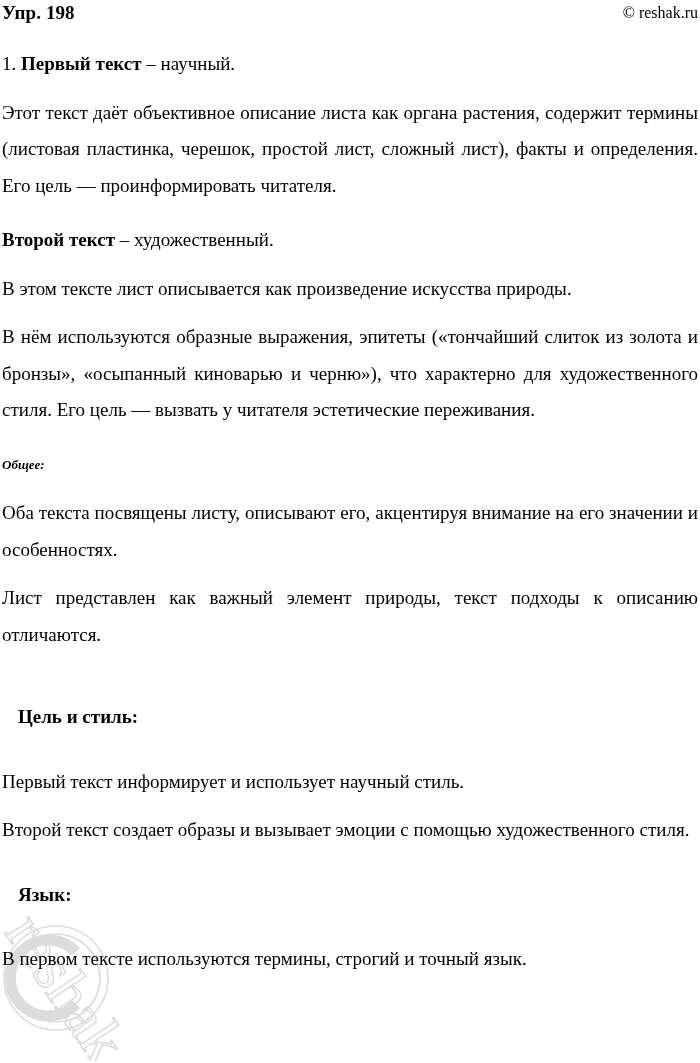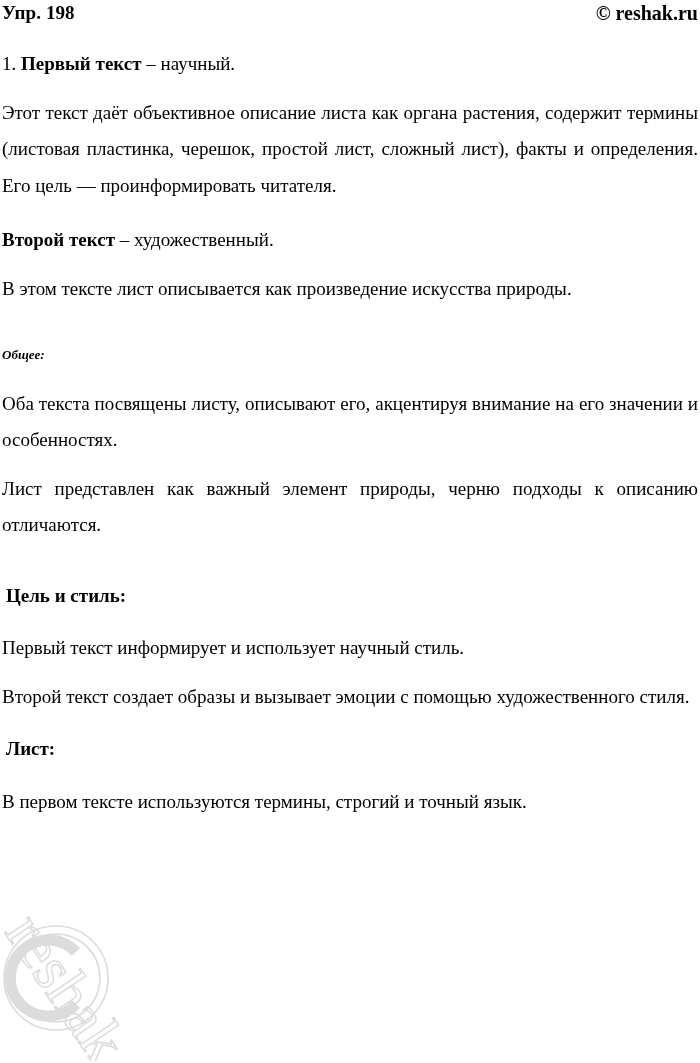--- a/index.html
+++ b/index.html
@@ -47,22 +47,22 @@
     padding: 2px 2px 0 2px;
     box-sizing: border-box;
   }
   .doc-title {
     font-size: 19px;
     font-weight: bold;
     line-height: 22px;
     letter-spacing: 0.1px;
   }
   .copyright {
-    font-size: 20px;
-    font-weight: bold;
+    font-size: 16px;
+    font-weight: normal;
     line-height: 22px;
   }
 
   
   .content {
     width: 700px;
     box-sizing: border-box;
     padding: 0 2px 0 2px;
   }
 
@@ -84,21 +84,21 @@
 
   b.strong { font-weight: bold; }
   .head-bi {
     margin: 0;
     font-size: 13px;
     line-height: 36.5px;
     font-weight: bold;
     font-style: italic;
   }
   .head-b {
-    margin: 4px;
+    margin: 16px;
     font-size: 19px;
     line-height: 36.5px;
     font-weight: bold;
     font-style: normal;
   }
 </style>
 </head>
 <body>
 
 <div class="watermark">
@@ -135,50 +135,51 @@
     <p class="para flush">
       <b class="strong">Второй текст</b><span> – художественный.</span>
     </p>
 
     <div class="sp-sm"></div>
 
     <p class="para flush">В этом тексте лист описывается как произведение искусства природы.</p>
 
     <div class="sp-sm"></div>
 
+    <p class="para">В нём используются образные выражения, эпитеты («тончайший слиток из золота и бронзы», «осыпанный киноварью и черню»), что характерно для художественного стиля. Его цель — вызвать у читателя эстетические переживания.</p>
 
     <div class="sp-md"></div>
 
     <p class="head-bi">Общее:</p>
 
     <div class="sp-sm"></div>
 
     <p class="para">Оба текста посвящены листу, описывают его, акцентируя внимание на его значении и особенностях.</p>
 
     <div class="sp-sm"></div>
 
-    <p class="para">Лист представлен как важный элемент природы, черню подходы к описанию отличаются.</p>
+    <p class="para">Лист представлен как важный элемент природы, текст подходы к описанию отличаются.</p>
 
     <div class="sp-md"></div>
 
 
     <div class="sp-sm"></div>
 
     <p class="head-b">Цель и стиль:</p>
 
     <div class="sp-sm"></div>
 
     <p class="para flush">Первый текст информирует и использует научный стиль.</p>
 
     <div class="sp-sm"></div>
 
     <p class="para">Второй текст создает образы и вызывает эмоции с помощью художественного стиля.</p>
 
     <div class="sp-sm"></div>
 
-    <p class="head-b">Лист:</p>
+    <p class="head-b">Язык:</p>
 
     <div class="sp-sm"></div>
 
     <p class="para flush">В первом тексте используются термины, строгий и точный язык.</p>
 
   </div>
 </div>
 
 </body></html>

